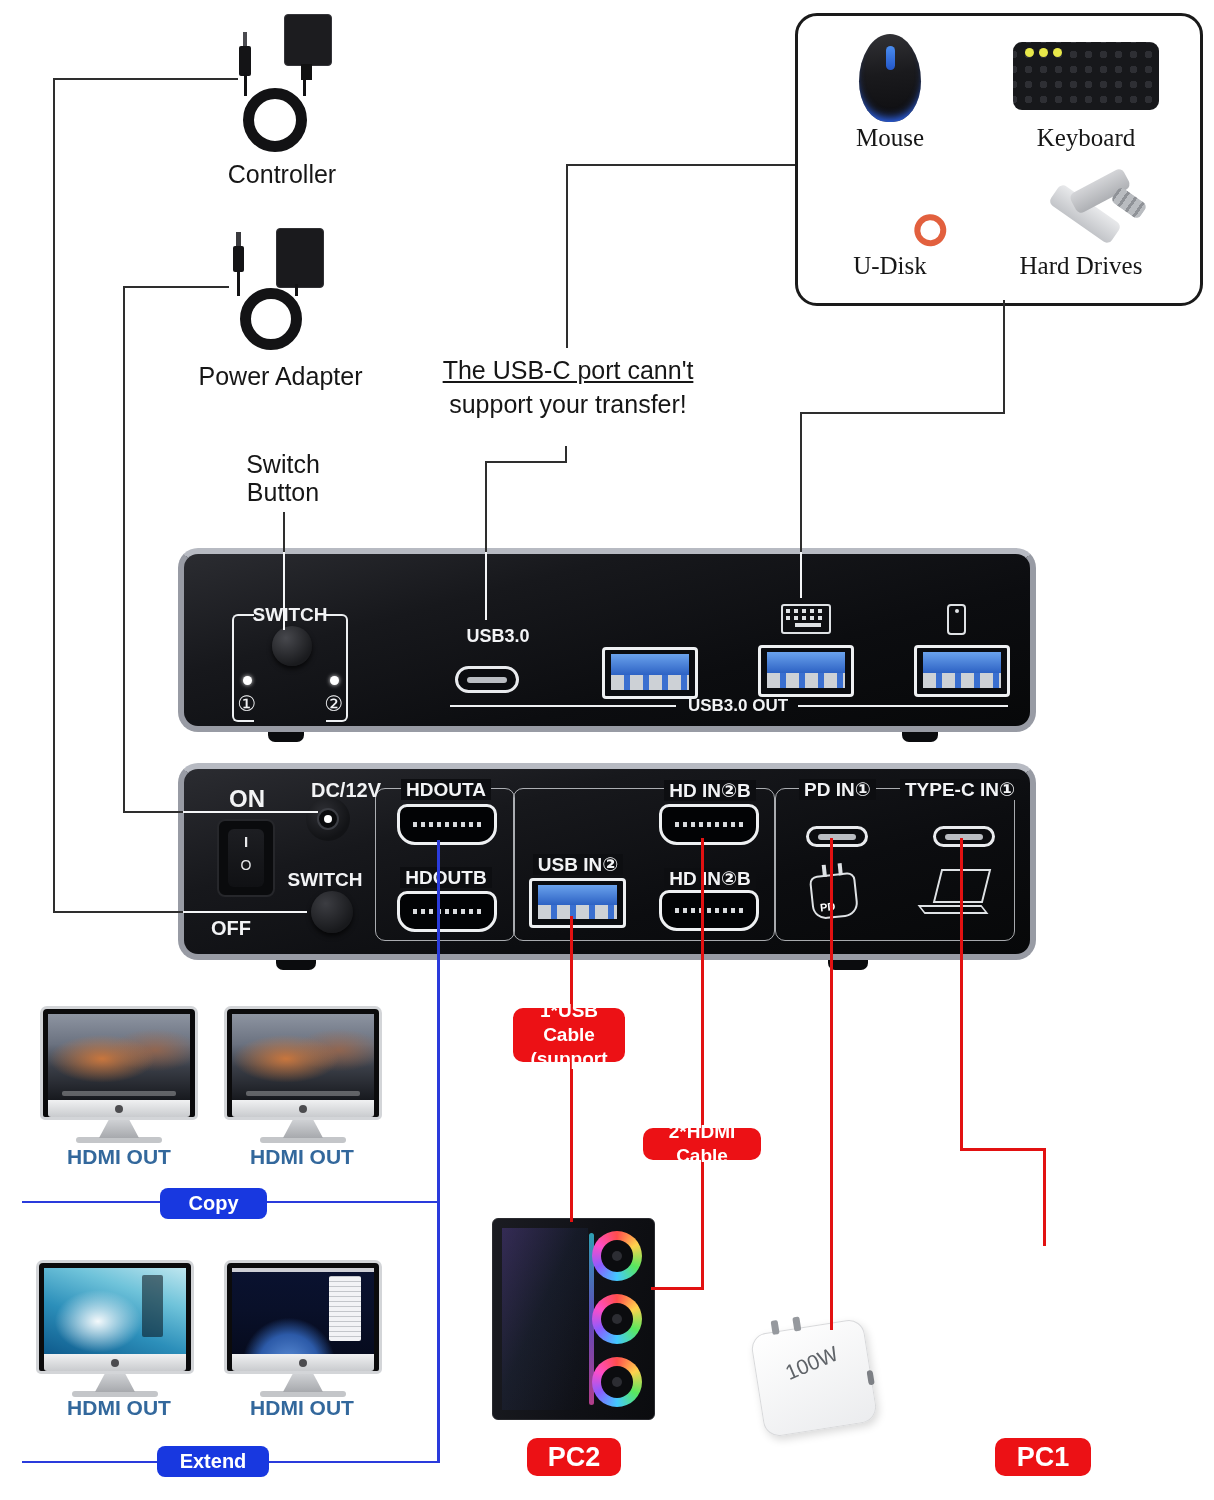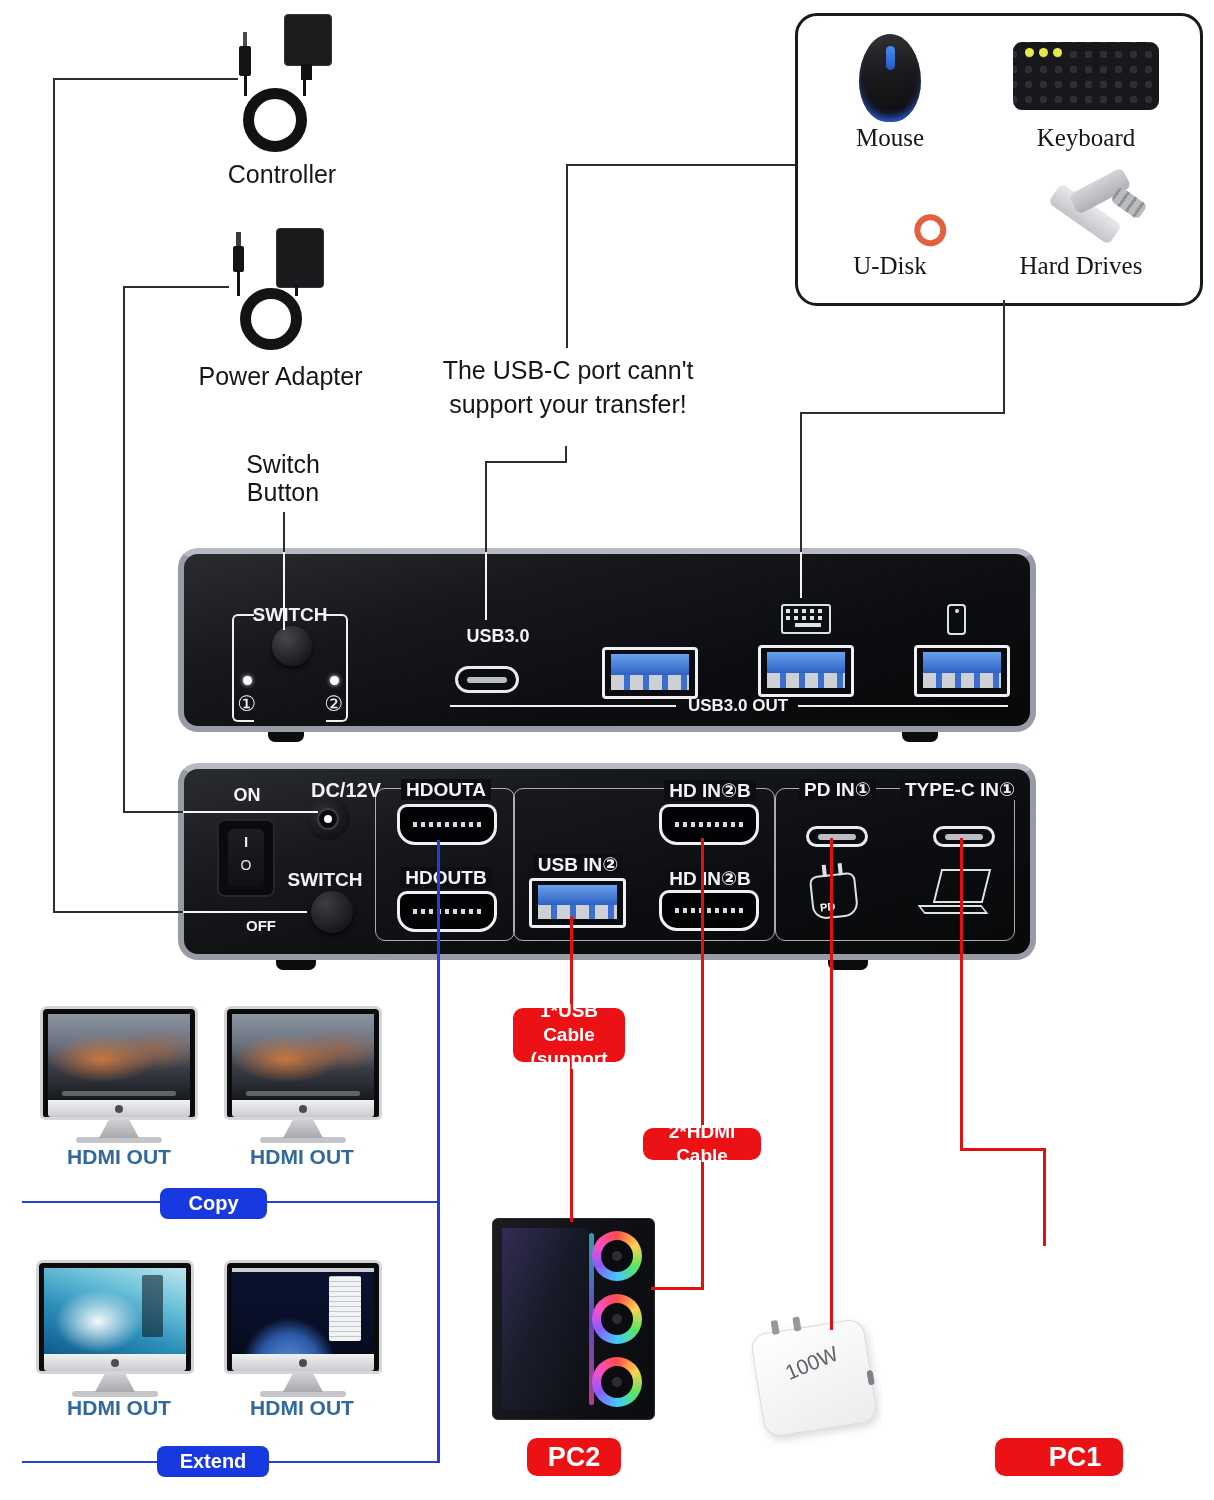--- a/index.html
+++ b/index.html
@@ -189,21 +189,21 @@
   <div class="abs" style="left:236px;top:232px;width:5px;height:16px;background:#3a3a3d;z-index:4;"></div>
   <div class="abs" style="left:233px;top:246px;width:11px;height:26px;background:#141416;border-radius:2px;z-index:4;"></div>
   <div class="abs" style="left:240px;top:288px;width:62px;height:62px;border:11px solid #131315;border-radius:50%;box-sizing:border-box;z-index:4;"></div>
   <div class="abs" style="left:237px;top:270px;width:3px;height:26px;background:#131315;z-index:4;"></div>
   <div class="abs" style="left:295px;top:284px;width:3px;height:12px;background:#131315;z-index:4;"></div>
   <div class="note" style="left:188px;top:360px;width:185px;">Power Adapter</div>
 
   <div class="note" style="left:233px;top:450px;width:100px;line-height:28px;">Switch</div>
   <div class="note" style="left:233px;top:478px;width:100px;line-height:28px;">Button</div>
 
-  <div class="note" style="left:418px;top:354px;width:300px;">The USB-C port cann't</div>
+  <div class="note" style="left:418px;top:354px;width:300px;text-decoration:underline;">The USB-C port cann't</div>
   <div class="note" style="left:418px;top:388px;width:300px;">support your transfer!</div>
 
   <div class="pbox" style="left:795px;top:13px;width:402px;height:287px;font-family:Liberation Serif, serif;">
     <div class="mouse" style="left:61px;top:18px;">
       <div class="wheel"></div>
     </div>
     <div class="plabel" style="left:42px;top:108px;width:100px;">Mouse</div>
     <div class="kbgfx" style="left:215px;top:26px;">
       <div class="leds">
           <i></i>
@@ -268,28 +268,28 @@
     <div class="abs" style="left:614px;top:151px;width:210px;height:2px;background:#eef0f2;"></div>
   </div>
 
   <div class="foot" style="left:276px;top:956px;width:40px;"></div>
   <div class="foot" style="left:828px;top:956px;width:40px;"></div>
   <div class="panel" style="left:178px;top:763px;width:858px;height:197px;">
     <div class="gbox" style="left:191px;top:19px;width:138px;height:151px;"></div>
     <div class="gbox" style="left:329px;top:19px;width:260px;height:151px;"></div>
     <div class="gbox" style="left:591px;top:19px;width:238px;height:151px;"></div>
 
-    <div class="pl" style="left:41px;top:16px;width:44px;font-size:18px;">ON</div>
+    <div class="pl" style="left:41px;top:16px;width:44px;font-size:24px;">ON</div>
     <div class="rocker" style="left:33px;top:50px;width:58px;height:78px;">
       <div class="in">
         <div class="io-i">I</div>
         <div class="io-o">O</div>
       </div>
     </div>
-    <div class="pl" style="left:55px;top:148px;width:44px;font-size:15px;">OFF</div>
+    <div class="pl" style="left:25px;top:148px;width:44px;font-size:20px;">OFF</div>
 
     <div class="pl" style="left:112px;top:10px;width:100px;font-size:20px;">DC/12V</div>
     <div class="djack" style="left:122px;top:28px;">
       <div class="mid"></div>
         <div class="ctr"></div>
     </div>
     <div class="pl" style="left:96px;top:100px;width:90px;font-size:19px;">SWITCH</div>
     <div class="circbtn" style="left:127px;top:122px;width:42px;height:42px;background:radial-gradient(circle at 35% 30%,#3c3d42,#18191c 72%);"></div>
 
     <div class="pl" style="left:216px;top:10px;width:92px;font-size:19px;"><span class="mask">HDOUTA</span></div>
@@ -413,15 +413,15 @@
   </div>
   <div class="pcbadge" style="left:527px;top:1438px;width:94px;height:38px;">PC2</div>
 
   <div class="charger" style="left:757px;top:1326px;">
     <div class="prong" style="left:22px;"></div>
     <div class="prong" style="left:44px;"></div>
     <div class="watt">100W</div>
     <div class="cport"></div>
   </div>
 
-  <div class="pcbadge" style="left:995px;top:1438px;width:96px;height:38px;padding-left:32px;">PC1</div>
+  <div class="pcbadge" style="left:995px;top:1438px;width:96px;height:38px;">PC1</div>
 
 </div>
 
 </body></html>

